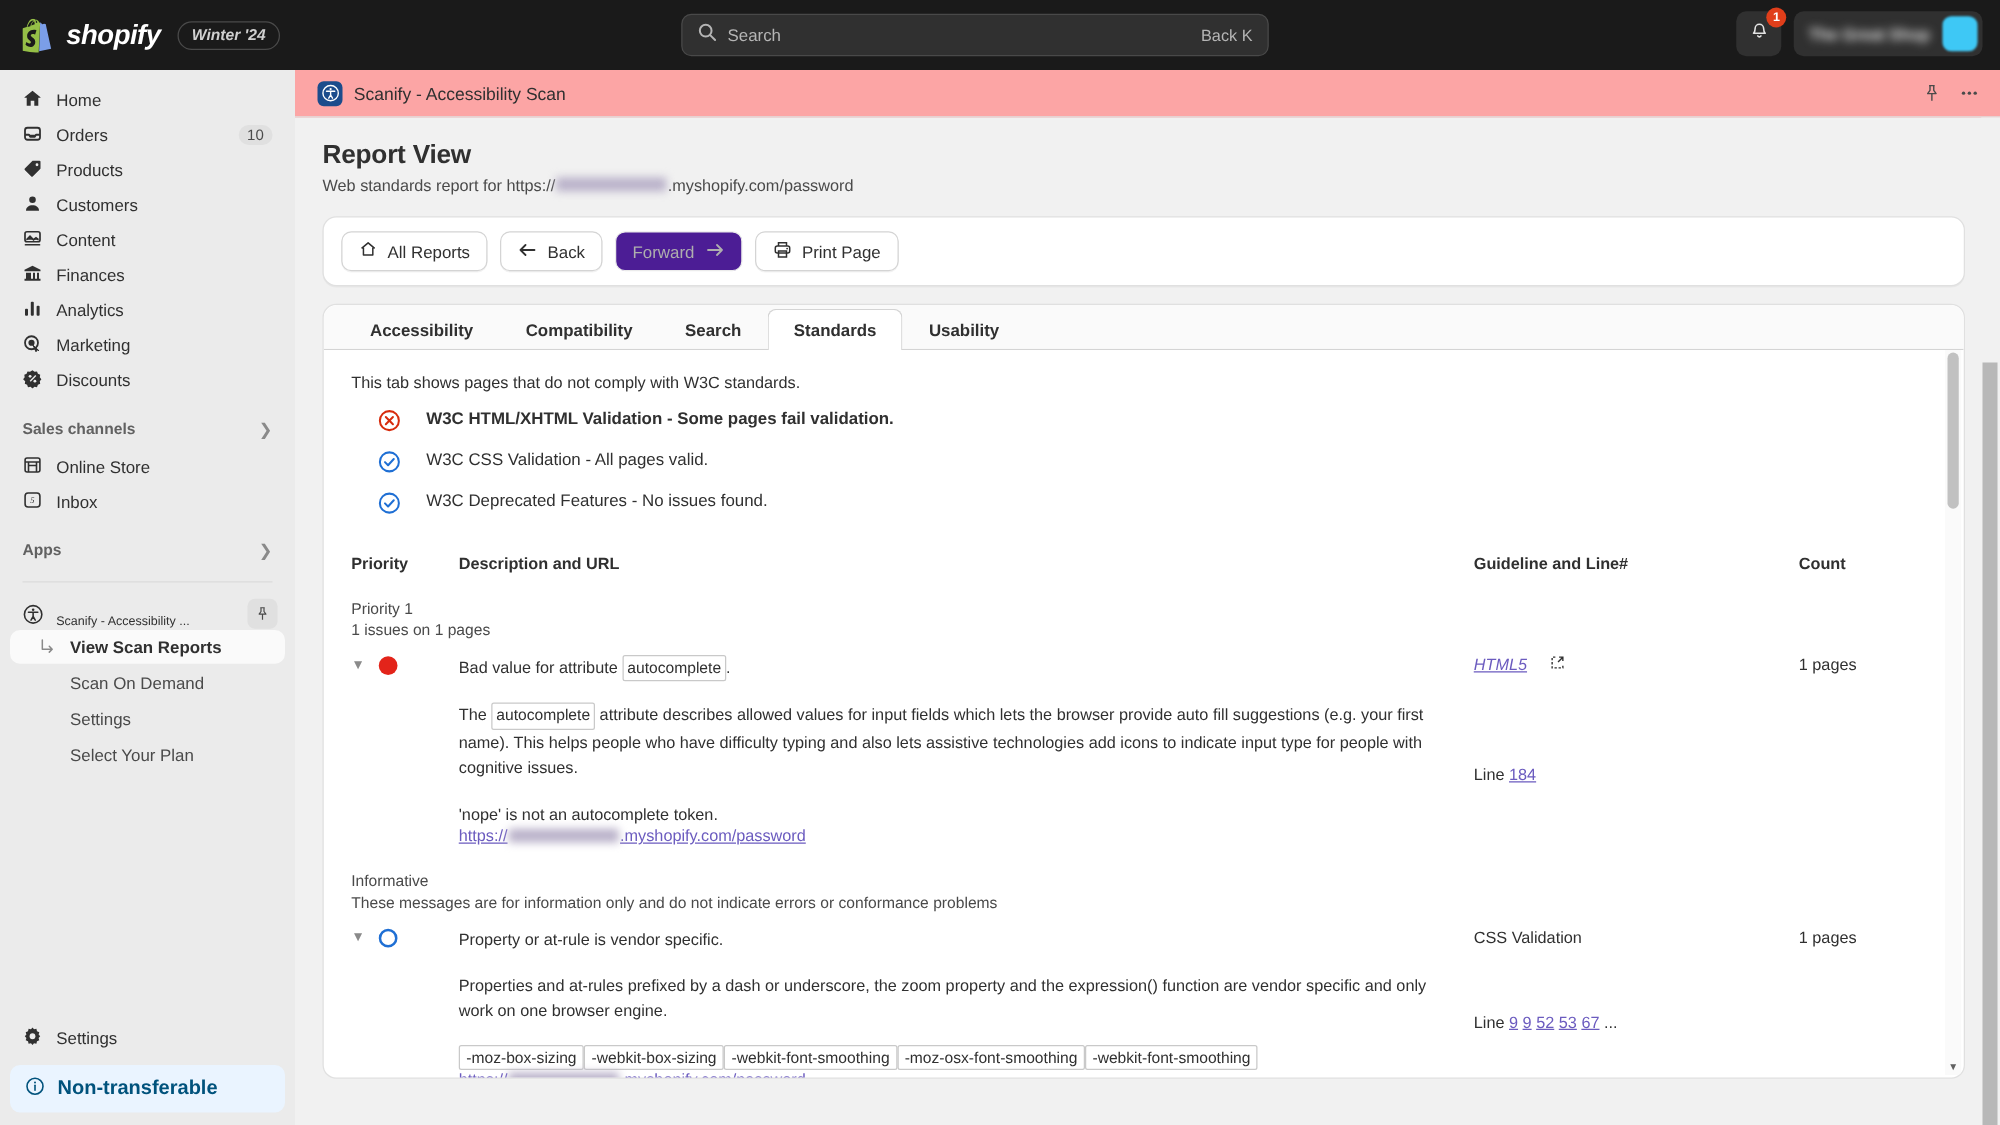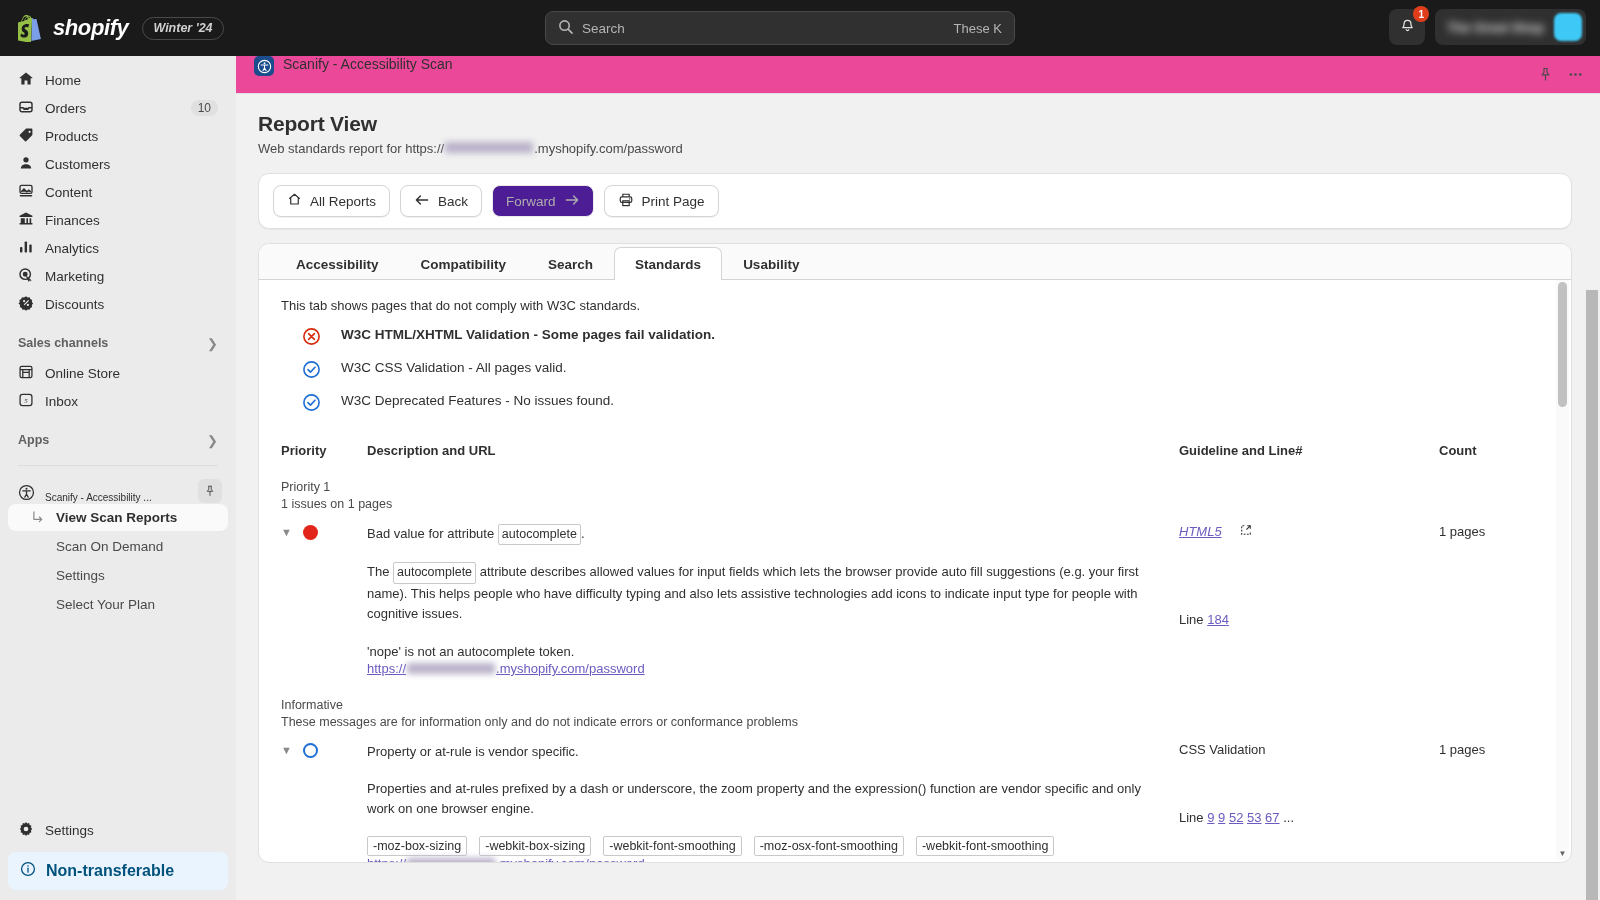--- a/index.html
+++ b/index.html
@@ -92,22 +92,22 @@
   .sidebar-bottom { margin-top: auto; padding-bottom: 10px; }
   .nontransfer {
     margin: 8px 8px 0; height: 38px; background: #eaf4ff; border-radius: 8px;
     display: flex; align-items: center; gap: 10px; padding: 0 12px; cursor: pointer;
   }
   .nontransfer .t { font-size: 16px; color: #00527c; font-weight: 700; }
 
   
   .main { flex: 1; min-width: 0; display: flex; flex-direction: column; background: #f1f1f1; position: relative; }
   .app-header {
-    height: 38px; flex: 0 0 38px; display: flex; 
-    padding: 0 16px 0 18px; border-bottom: 1px solid #e0e0e0; background: #ec4899;
+    height: 38px; flex: 0 0 38px; display: flex; align-items: center;
+    padding: 0 16px 0 18px; border-bottom: 1px solid #e0e0e0; background: #fca5a5;
   }
   .app-icon-sq {
     width: 20px; height: 20px; border-radius: 5px; background: #1b4c8c;
     display: flex; align-items: center; justify-content: center; margin-right: 9px;
   }
   .app-header-title { font-size: 14px; color: #303030; }
   .app-header-actions { margin-left: auto; display: flex; align-items: center; gap: 14px; }
   .hdr-ico { cursor: pointer; color: #4a4a4a; display: flex; align-items: center; }
 
   .content { flex: 1; min-height: 0; overflow: hidden; padding: 18px 28px 0 22px; position: relative; }
@@ -168,21 +168,21 @@
   .issue-desc { flex: 1; padding-right: 20px; }
   .issue-guide { width: 260px; font-size: 13px; color: #303030; }
   .issue-count { width: 110px; font-size: 13px; color: #303030; }
   .d-line { line-height: 1.55; font-size: 13px; color: #303030; }
   .d-para { margin-top: 17px; line-height: 1.55; font-size: 13px; color: #303030; }
   .d-note { margin-top: 18px; line-height: 1.5; font-size: 13px; color: #303030; }
   .code-chip {
     display: inline-block; border: 1px solid #c9c9c9; background: #fff; border-radius: 2px;
     padding: 0 3px; font-size: 12.5px; font-family: "Liberation Sans", sans-serif; color: #303030;
   }
-  .chips { margin-top: 17px; display: flex; flex-wrap: wrap; gap: 12px; }
+  .chips { margin-top: 17px; display: flex; flex-wrap: wrap; gap: 0; }
   .chips .code-chip { padding: 2px 5px; }
   .url-link { color: #6b5bbf; text-decoration: underline; font-size: 13px; display: inline-flex; align-items: center; cursor: pointer; }
   .glink { color: #6b5bbf; text-decoration: underline; cursor: pointer; }
   .gl-row { display: flex; gap: 18px; font-style: italic; }
   .ext-ico { color: #303030; }
   .guide-line2 { font-size: 13px; color: #303030; }
 
   
   .inner-scroll {
     position: absolute; right: 2px; top: 36px; bottom: 2px; width: 13px; background: #fafafa;
@@ -214,21 +214,21 @@
 
     <div class="search-wrap">
       <div class="searchbox">
         <span>
           <svg width="15" height="15" viewBox="0 0 16 16" fill="none" stroke="#b5b5b5" stroke-width="1.7">
             <circle cx="7" cy="7" r="5"></circle>
               <path d="M11 11l4 4" stroke-linecap="round"></path>
           </svg>
         </span>
         <span class="ph">Search</span>
-        <span class="kbd">These K</span>
+        <span class="kbd">Back K</span>
       </div>
     </div>
 
     <div class="top-right">
       <div class="bell-btn">
         <span>
           <svg width="17" height="17" viewBox="0 0 20 20" fill="none" stroke="#e3e3e3" stroke-width="1.5">
             <path d="M6 8a4 4 0 118 0c0 3 1 4 1.5 4.5h-11C5 12 6 11 6 8z" stroke-linejoin="round"></path>
             <path d="M8.5 15a1.7 1.7 0 003 0" stroke-linecap="round"></path>
           </svg>

